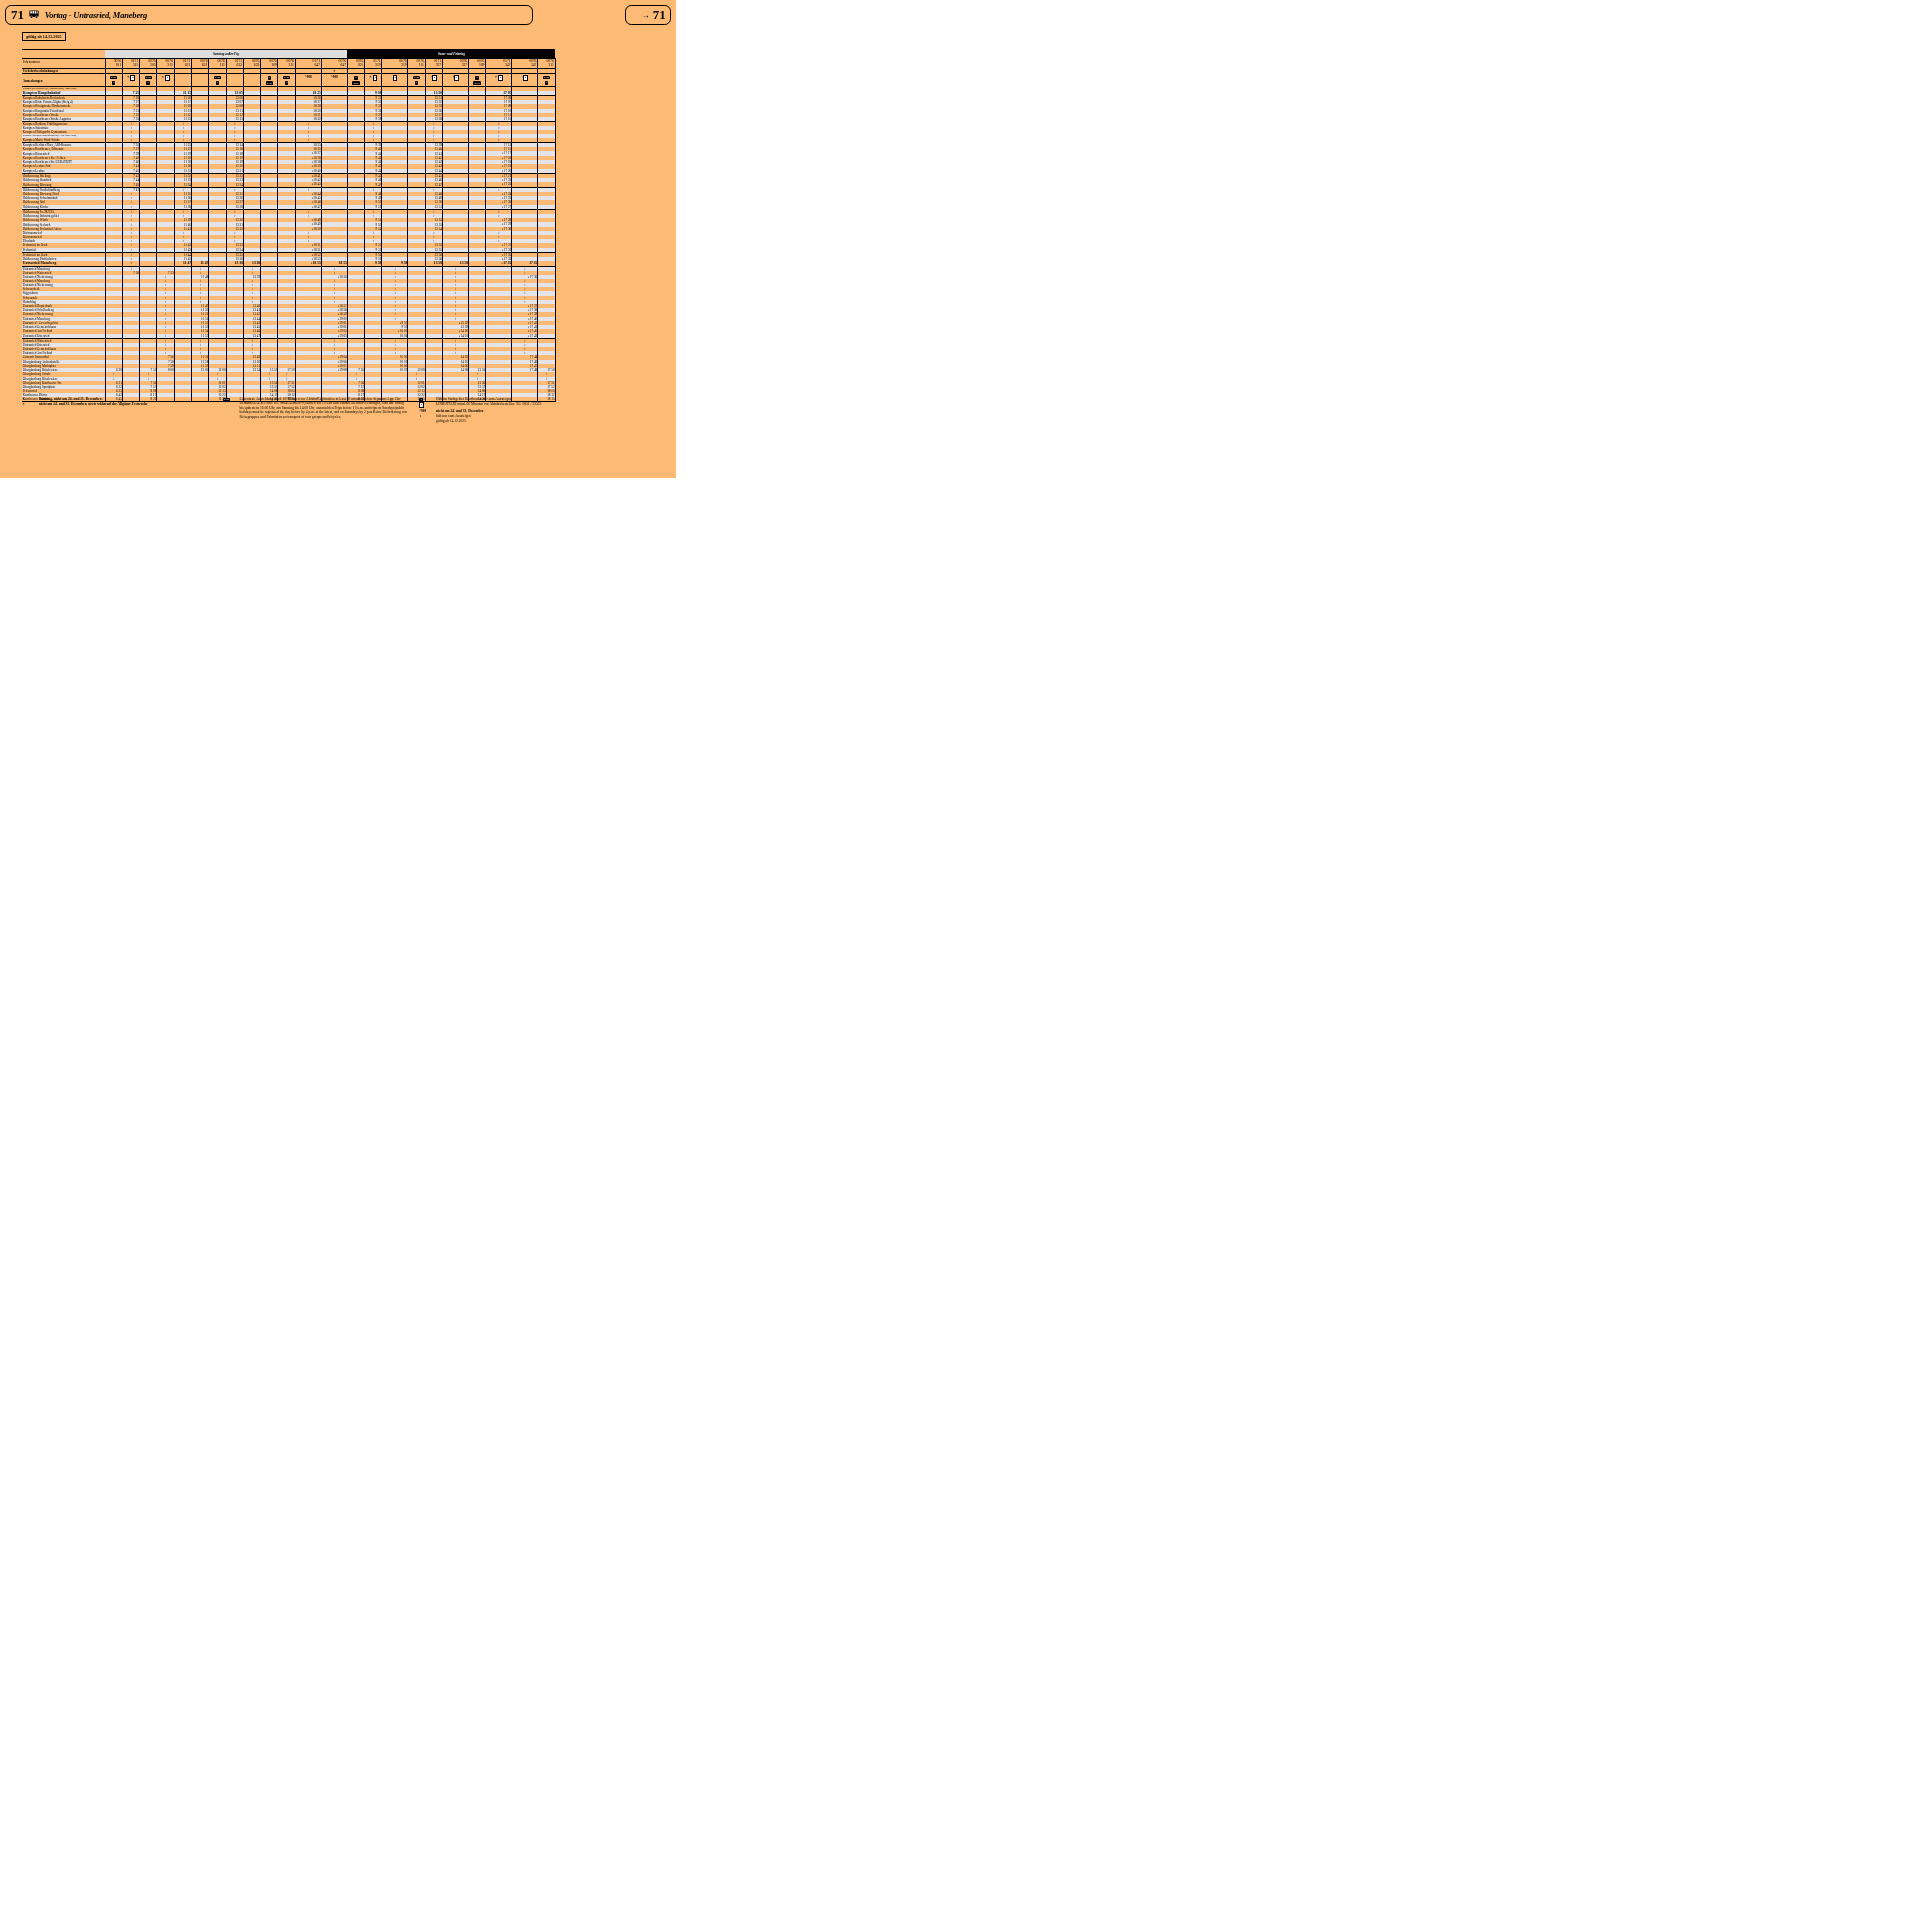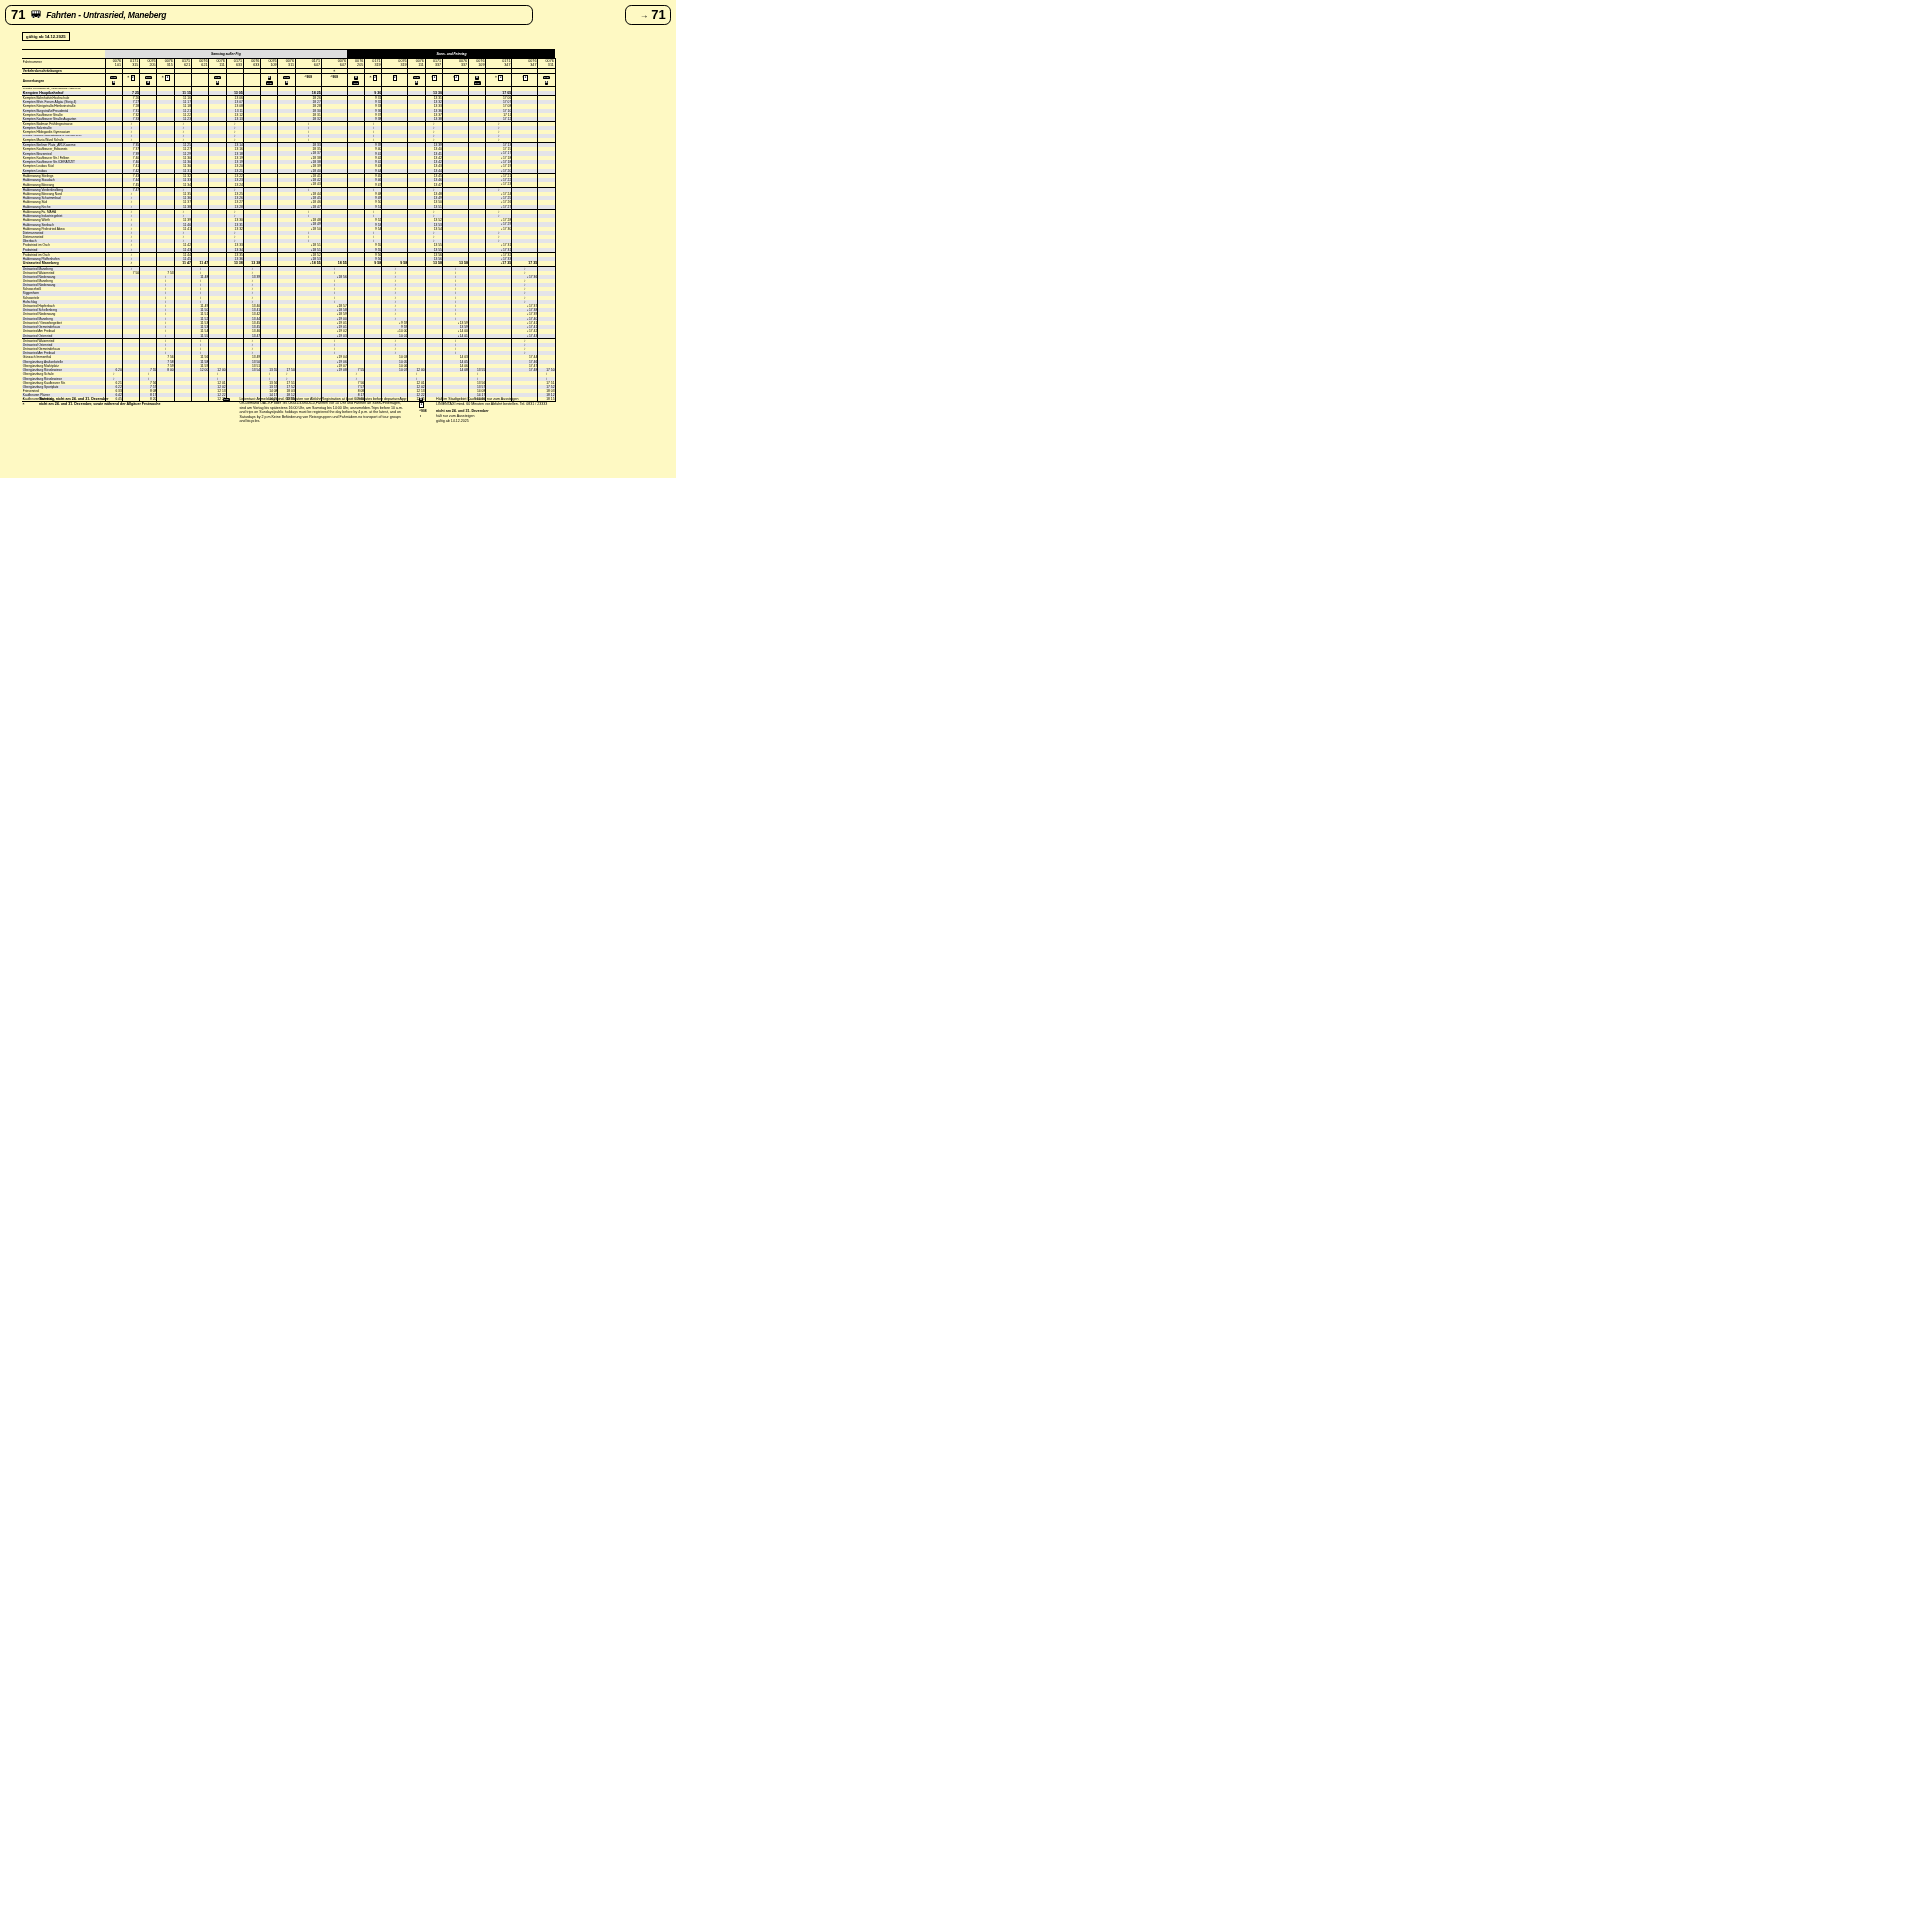--- a/index.html
+++ b/index.html
@@ -1,17 +1,17 @@
 <!DOCTYPE html>
 <html style="font-size:6.2px"><head>
 <meta charset="utf-8">
 <style>
   html,body{margin:0;padding:0;background:#fff;}
-  .page{position:relative;width:676px;height:478px;background:#fef9c3;
-        font-family:Liberation Sans, sans-serif;color:#000;overflow:hidden;}
+  .page{position:relative;width:676px;height:478px;background:#fdba74;
+        font-family:Liberation Serif, serif;color:#000;overflow:hidden;}
   
   .hdr{position:absolute;left:4.6px;top:4.6px;right:4.6px;height:20px;}
   .hdr-box{position:absolute;left:0;top:0;width:528px;height:20px;border:1.2px solid #000;
            border-radius:6.2px;display:flex;align-items:center;gap:5.4px;padding:0 5.4px;box-sizing:border-box;}
   .route-num{font-size:13px;font-weight:bold;line-height:1;}
   .route-title{font-size:8.5px;font-weight:bold;font-style:italic;letter-spacing:-0.2px;}
   .corner-box{position:absolute;right:0;top:0;width:46px;height:20px;border:1.2px solid #000;
               border-radius:6.2px;display:flex;align-items:center;justify-content:flex-end;
               gap:3.1px;padding:0 4.6px;box-sizing:border-box;}
   .corner-arrow{font-size:8.5px;font-weight:bold;}
@@ -78,21 +78,21 @@
         <svg width="10" height="8.5" viewBox="0 0 26 22">
           <rect x="1" y="1" width="24" height="17" rx="3" fill="#000"></rect>
           <rect x="3.5" y="3" width="4" height="6" fill="#fff"></rect>
           <rect x="9" y="3" width="4" height="6" fill="#fff"></rect>
           <rect x="14.5" y="3" width="4" height="6" fill="#fff"></rect>
           <rect x="20" y="3" width="2.5" height="6" fill="#fff"></rect>
           <circle cx="6.5" cy="18.5" r="3" fill="#000" stroke="#fff" stroke-width="1.2"></circle>
           <circle cx="19.5" cy="18.5" r="3" fill="#000" stroke="#fff" stroke-width="1.2"></circle>
         </svg>
       </span>
-      <span class="route-title">Fahrten - Untrasried, Maneberg</span>
+      <span class="route-title">Vortag - Untrasried, Maneberg</span>
     </div>
     <div class="corner-box">
       <span class="corner-arrow">→</span>
       <span class="corner-num">71</span>
     </div>
   </div>
 
   <div class="valid">gültig ab 14.12.2025</div>
 
   <table class="tt" id="tt">

